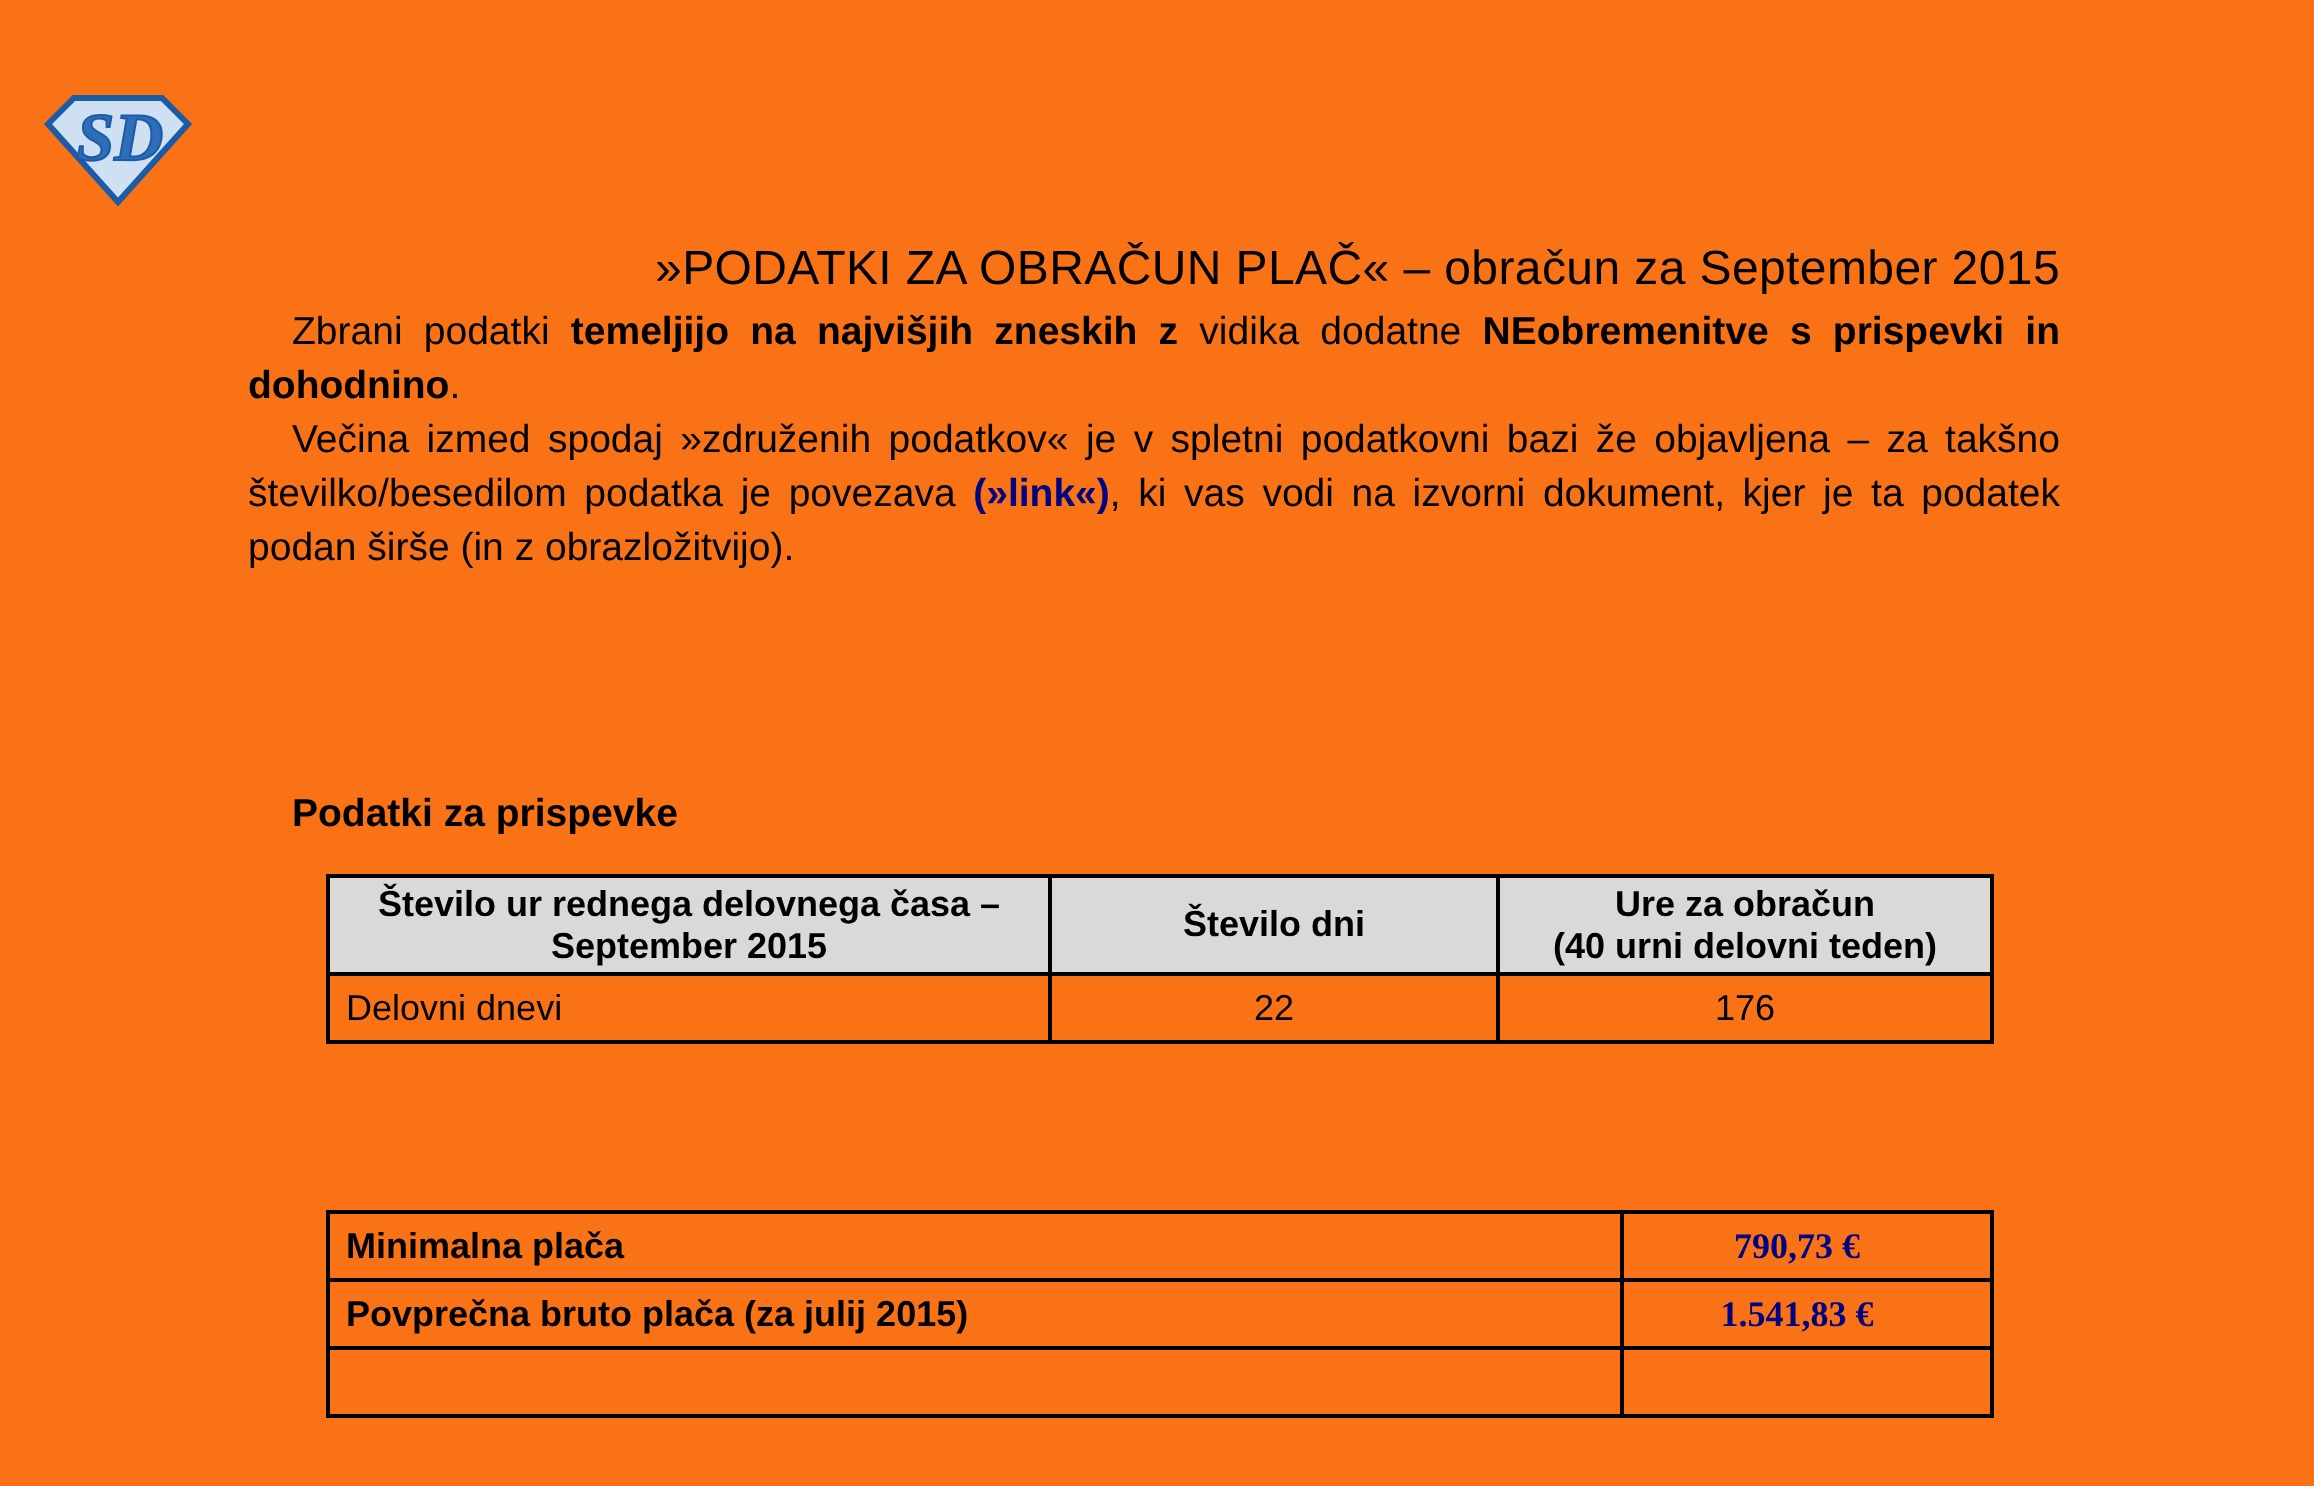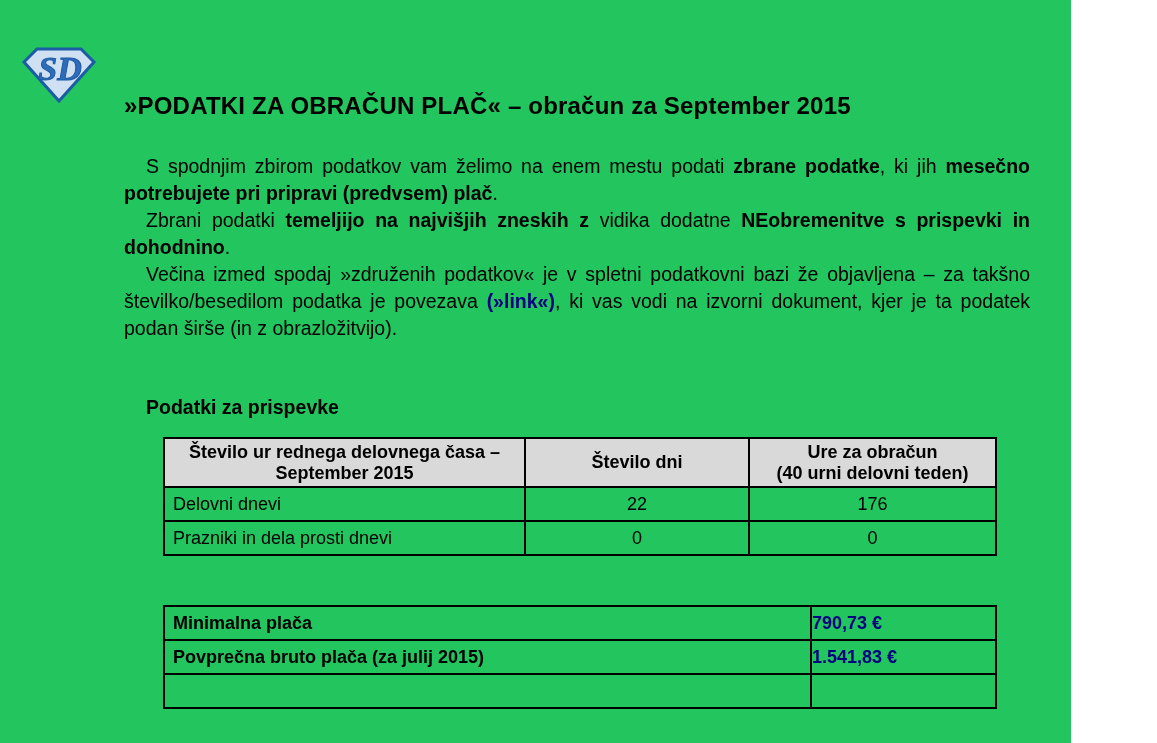--- a/index.html
+++ b/index.html
@@ -1,40 +1,40 @@
 <!DOCTYPE html>
 <html><head>
 <meta charset="utf-8">
 <style>
   * { margin: 0; padding: 0; box-sizing: border-box; }
   html, body { background: #ffffff; }
   .page {
     position: relative;
-    width: 1071px;
+    width: 1157px;
     height: 743px;
-    background: #22c55e;
+    background: #f97316;
     overflow: hidden;
     font-family: "Liberation Sans", sans-serif;
     color: #000000;
   }
   .logo {
     position: absolute;
     left: 20px;
     top: 46px;
     width: 78px;
     height: 58px;
   }
   .doc-title {
     position: absolute;
     left: 124px;
-    top: 92px;
+    top: 121px;
     width: 906px;
-    text-align: left;
+    text-align: right;
     font-size: 24px;
-    font-weight: bold;
+    font-weight: normal;
     letter-spacing: 0.2px;
     white-space: nowrap;
   }
   .intro {
     position: absolute;
     left: 124px;
     top: 153px;
     width: 906px;
     font-size: 19.5px;
     line-height: 27px;
@@ -86,40 +86,40 @@
   }
   .table2 td {
     font-size: 18px;
     font-weight: bold;
     height: 34px;
     vertical-align: middle;
     border-radius: 10px;
   }
   .table2 td.label-cell { text-align: left; padding-left: 8px; width: 647px; }
   .table2 td.value-cell {
-    text-align: left;
+    text-align: center;
     padding-right: 10px;
     width: 185px;
     color: #000080;
+    font-family: Liberation Serif, serif;
   }
 </style>
 </head>
 <body>
 
 <div class="page">
 
   <svg class="logo" viewBox="0 0 78 58">
     <path d="M4,16 L17,3 L61,3 L74,16 L39,55 Z" fill="#cfe0f2" stroke="#1c5ba6" stroke-width="3" stroke-linejoin="miter"></path>
     <text x="40" y="34" text-anchor="middle" font-family="Liberation Serif, serif" font-style="italic" font-weight="bold" font-size="34" fill="#2f6db8" stroke="#1c5ba6" stroke-width="1">SD</text>
   </svg>
 
   <div class="doc-title">»PODATKI ZA OBRAČUN PLAČ« – obračun za September 2015</div>
 
   <div class="intro">
-    <p><span>S spodnjim zbirom podatkov vam želimo na enem mestu podati </span><b>zbrane podatke</b><span>, ki jih </span><b>mesečno potrebujete pri pripravi (predvsem) plač</b><span>.</span></p>
     <p><span>Zbrani podatki </span><b>temeljijo na najvišjih zneskih z</b><span> vidika dodatne </span><b>NEobremenitve s prispevki in dohodnino</b><span>.</span></p>
     <p><span>Večina izmed spodaj »združenih podatkov« je v spletni podatkovni bazi že objavljena – za takšno številko/besedilom podatka je povezava </span><span class="link-ref">(»link«)</span><span>, ki vas vodi na izvorni dokument, kjer je ta podatek podan širše (in z obrazložitvijo).</span></p>
   </div>
 
   <div class="section-heading">Podatki za prispevke</div>
 
   <table class="table1">
     <colgroup>
         <col class="col-a">
         <col class="col-b">
@@ -139,25 +139,20 @@
           <div>(40 urni delovni teden)</div>
         </th>
       </tr>
     </thead>
     <tbody>
       <tr>
         <td class="label-cell">Delovni dnevi</td>
         <td>22</td>
         <td>176</td>
       </tr>
-      <tr>
-        <td class="label-cell">Prazniki in dela prosti dnevi</td>
-        <td>0</td>
-        <td>0</td>
-      </tr>
     </tbody>
   </table>
 
   <table class="table2">
     <tbody>
       <tr>
         <td class="label-cell">Minimalna plača</td>
         <td class="value-cell">790,73 €</td>
       </tr>
       <tr>

